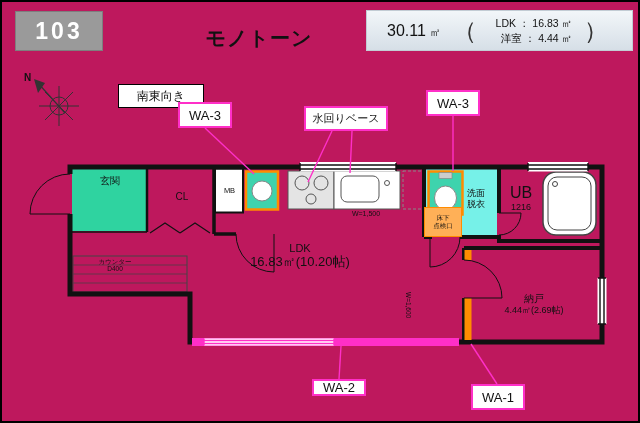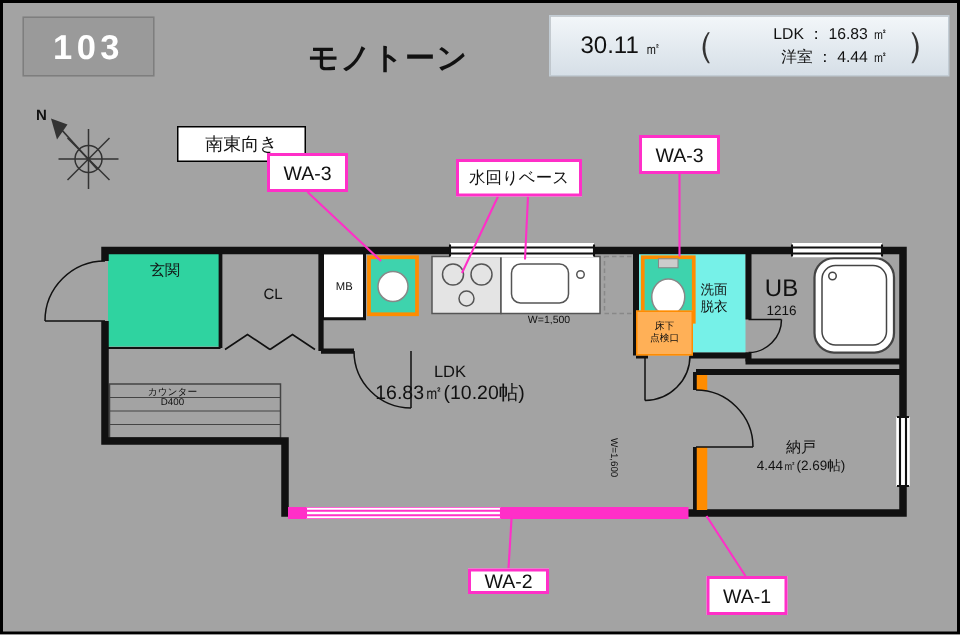--- a/index.html
+++ b/index.html
@@ -1,30 +1,30 @@
 <!DOCTYPE html>
 <html><head>
 <meta charset="utf-8">
 <style>
   html,body{margin:0;padding:0;background:#e8e8e8;}
   .page{
-    position:relative;width:640px;height:423px;background:#a3a3a3;
+    position:relative;width:640px;height:423px;background:#be185d;
     border:2px solid #000;box-sizing:border-box;overflow:hidden;
     font-family:"Liberation Sans","DejaVu Sans",sans-serif;color:#111;
   }
   .abs{position:absolute;}
   
   .unit-box{left:13px;top:9px;width:86px;height:38px;background:#9a9a9a;border:1px solid #7e7e7e;
     color:#fff;font-size:23px;font-weight:bold;letter-spacing:3px;
     display:flex;align-items:center;justify-content:center;z-index:4;}
   .page-title{left:172px;top:23px;width:170px;text-align:center;font-size:20px;font-weight:bold;
     letter-spacing:1px;z-index:4;}
   .area-box{left:364px;top:8px;width:267px;height:41px;z-index:4;
     background:linear-gradient(180deg,#f2f6f9 0%,#d6dfe7 100%);border:1px solid #c2ccd4;
-    display:flex;align-items:center;padding:0 4px 0 20px;box-sizing:border-box;}
+    display:flex;align-items:center;padding:0 24px 0 20px;box-sizing:border-box;}
   .area-total{font-size:16px;}
   .area-unit{font-size:11px;margin-left:4px;margin-top:3px;}
   .paren{font-size:24px;line-height:1;color:#333;margin-left:12px;font-weight:normal;}
   .breakdown{font-size:10.5px;line-height:1.35;text-align:right;width:122px;}
   
   .facing{left:116px;top:60px;width:84px;height:22px;border:1.5px solid #000;background:#fff;
     font-size:12px;display:flex;align-items:center;justify-content:center;z-index:4;margin-top:22px;}
   .north{left:22px;top:70px;font-size:10px;font-weight:bold;z-index:4;}
   
   .callout{position:absolute;border:2px solid #ff2fc8;background:#fff;box-sizing:border-box;

